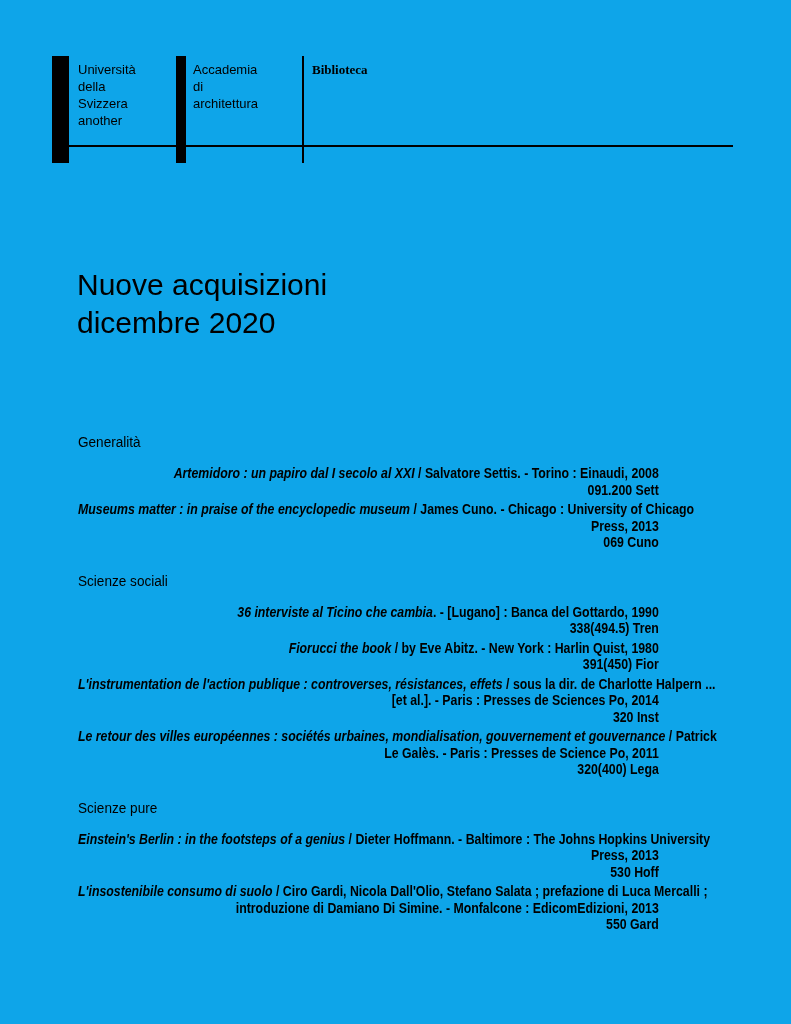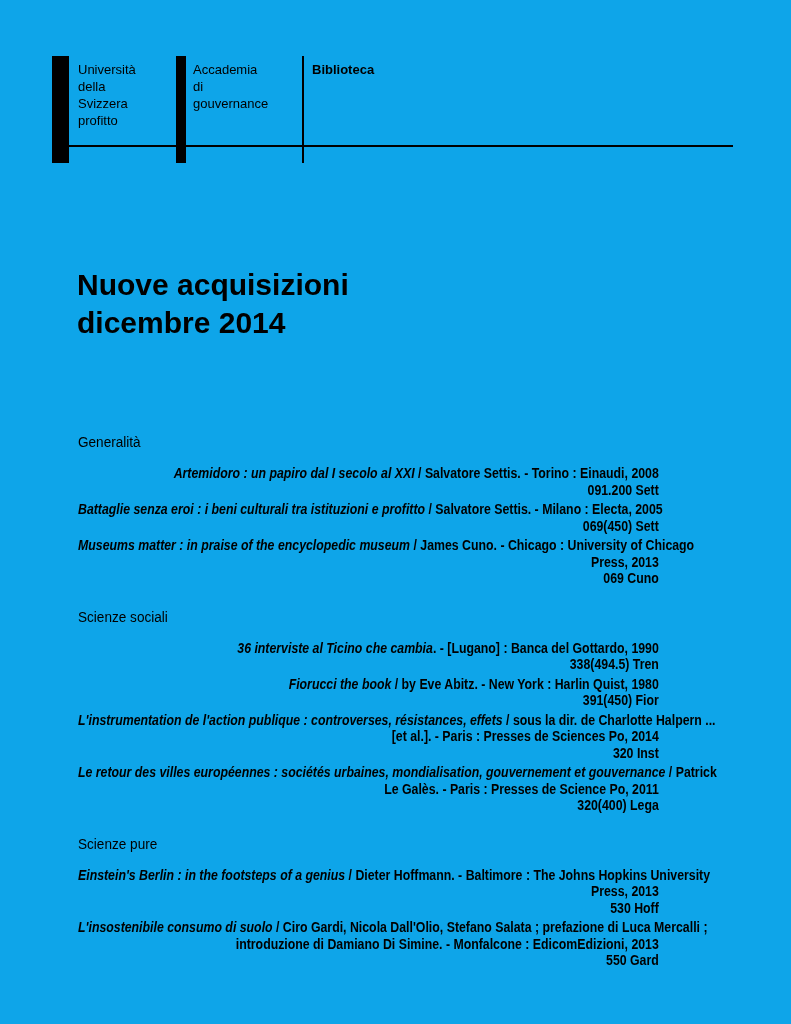--- a/index.html
+++ b/index.html
@@ -15,26 +15,26 @@
   .bar, .vline, .hrule { position:absolute; background:#000; }
   .bar-thick { left:52px;  top:56px;  width:17px;  height:107px; }
   .bar-thin  { left:176px; top:56px;  width:10px;  height:107px; }
   .vline     { left:302px; top:56px;  width:1.5px; height:107px; }
   .hrule     { left:52px;  top:145px; width:681px; height:2px; }
 
   
   .hcol { position:absolute; top:61px; font-size:13px; line-height:17px; white-space:nowrap; }
   .hcol1 { left:78px; }
   .hcol2 { left:193px; }
-  .hcol3 { left:312px; font-weight:700; }
+  .hcol3 { left:312px; font-weight:700;font-family:Liberation Serif, serif; }
 
   
   .title {
     position:absolute; left:77px; top:266px;
-    font-size:30px; font-weight:700; line-height:38px;
+    font-size:30px; font-weight:400; line-height:38px;
   }
 
   
   .content { position:absolute; left:78px; top:434px; width:660px; }
   .section { display:flow-root; margin-top:19px; }
   .section:first-child { margin-top:0; }
   .sec-title {
     font-size:14px; font-weight:400; line-height:17px;
     margin:0 0 14px 0; white-space:nowrap;
     transform:scaleX(0.97); transform-origin:0 50%;
@@ -51,48 +51,44 @@
 <body>
 
 <div class="page">
 
   <header>
     <div class="bar bar-thick"></div>
     <div class="hcol hcol1">
       <div>Università</div>
       <div>della</div>
       <div>Svizzera</div>
-      <div>profitto</div>
+      <div>another</div>
     </div>
     <div class="bar bar-thin"></div>
     <div class="hcol hcol2">
       <div>Accademia</div>
       <div>di</div>
-      <div>gouvernance</div>
+      <div>architettura</div>
     </div>
     <div class="vline"></div>
     <div class="hcol hcol3">Biblioteca</div>
     <div class="hrule"></div>
   </header>
 
   <h1 class="title">
     <div>Nuove acquisizioni</div>
-    <div>dicembre 2014</div>
+    <div>dicembre 2020</div>
   </h1>
 
   <main class="content">
       <section class="section">
         <h2 class="sec-title">Generalità</h2>
         <div class="entry">
           <div class="line"><span class="it">Artemidoro : un papiro dal I secolo al XXI</span><span> / Salvatore Settis. - Torino : Einaudi, 2008</span></div>
           <div class="line"><span>091.200 Sett</span></div>
-        </div>
-        <div class="entry">
-          <div class="line"><span class="it">Battaglie senza eroi : i beni culturali tra istituzioni e profitto</span><span> / Salvatore Settis. - Milano : Electa, 2005</span></div>
-          <div class="line"><span>069(450) Sett</span></div>
         </div>
         <div class="entry">
           <div class="line"><span class="it">Museums matter : in praise of the encyclopedic museum</span><span> / James Cuno. - Chicago : University of Chicago</span></div>
           <div class="line"><span>Press, 2013</span></div>
           <div class="line"><span>069 Cuno</span></div>
         </div>
       </section>
       <section class="section">
         <h2 class="sec-title">Scienze sociali</h2>
         <div class="entry">

